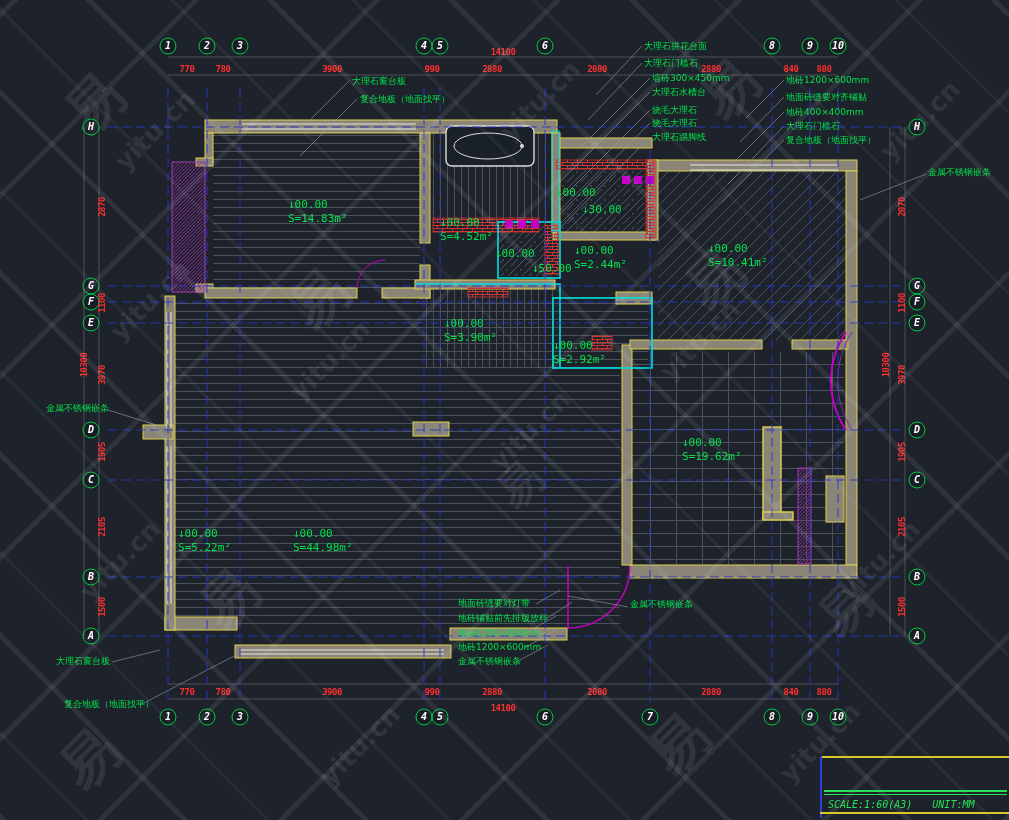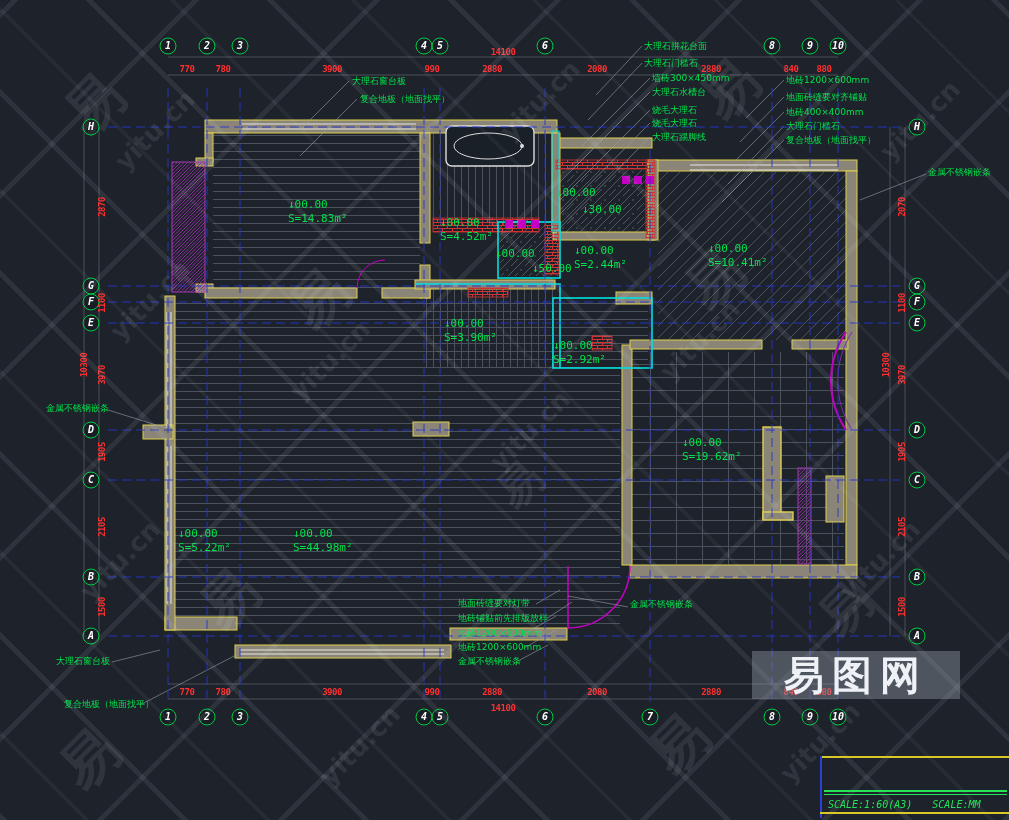--- a/index.html
+++ b/index.html
@@ -428,27 +428,26 @@
       <div class="pos note" style="left: 458px; top: 618px;">地砖铺贴前先排版放样</div>
       <div class="pos note" style="left: 458px; top: 633px;">地砖1200×600mm</div>
       <div class="pos note" style="left: 458px; top: 647px;">地砖1200×600mm</div>
       <div class="pos note" style="left: 458px; top: 661px;">金属不锈钢嵌条</div>
       <div class="pos note" style="left: 56px; top: 661px;">大理石窗台板</div>
       <div class="pos note" style="left: 64px; top: 704px;">复合地板（地面找平）</div>
     </div>
 
   <div id="stripes"></div>
 
-  <div id="logo">易图网</div>
 
   <div id="titleblock">
     <div class="tb-yline" style="top:0;"></div>
     <div id="tb-blue"></div>
     <div id="tb-ul1"></div>
     <div id="tb-ul2"></div>
     <div id="tb-row">
       <span>SCALE:1:60(A3)</span>
-      <span>SCALE:MM</span>
+      <span>UNIT:MM</span>
     </div>
     <div class="tb-yline" style="top:56px;"></div>
   </div>
 
 </div>
 
 </body></html>

